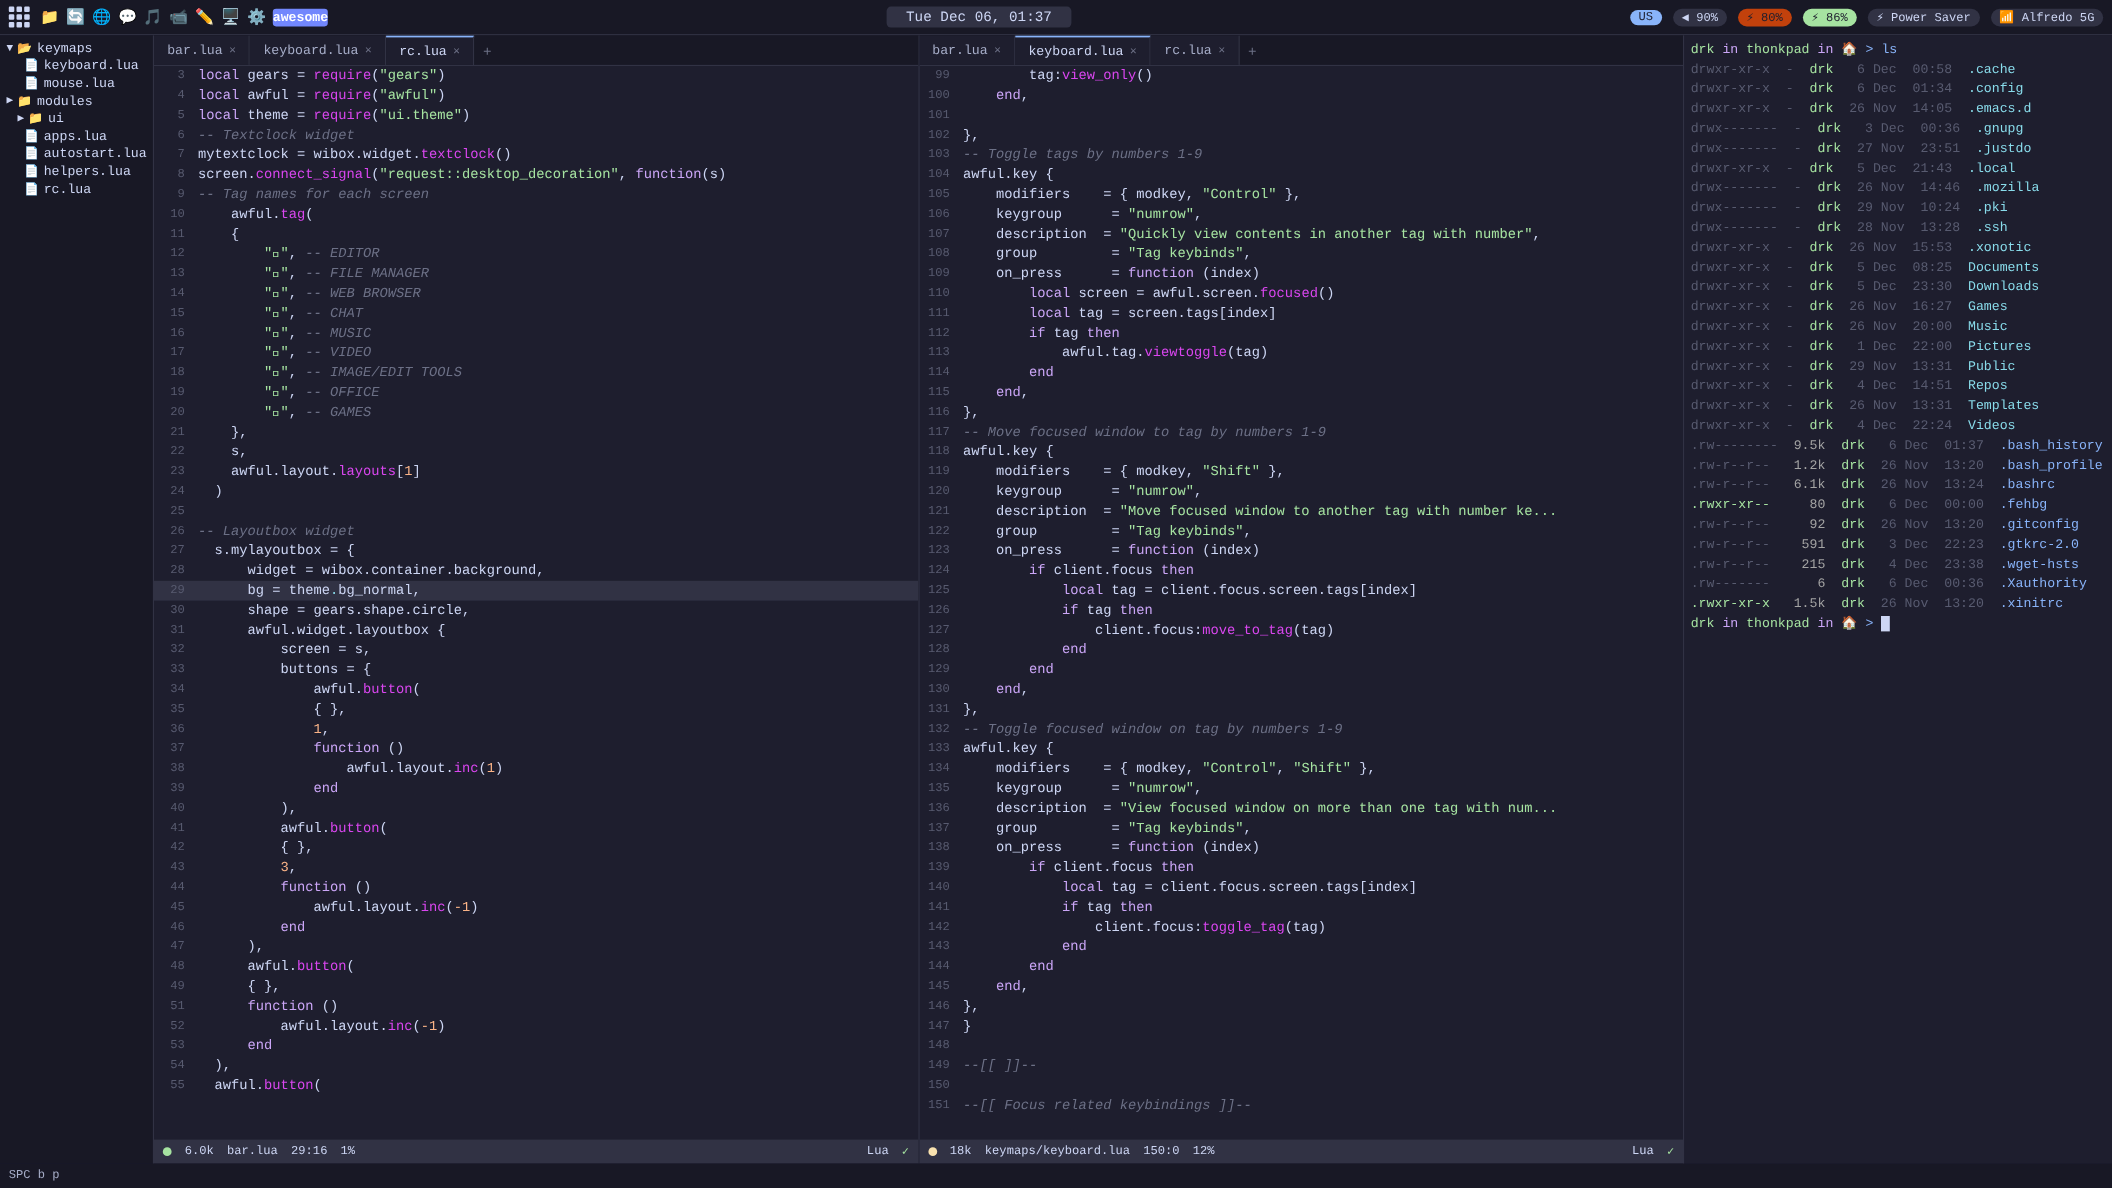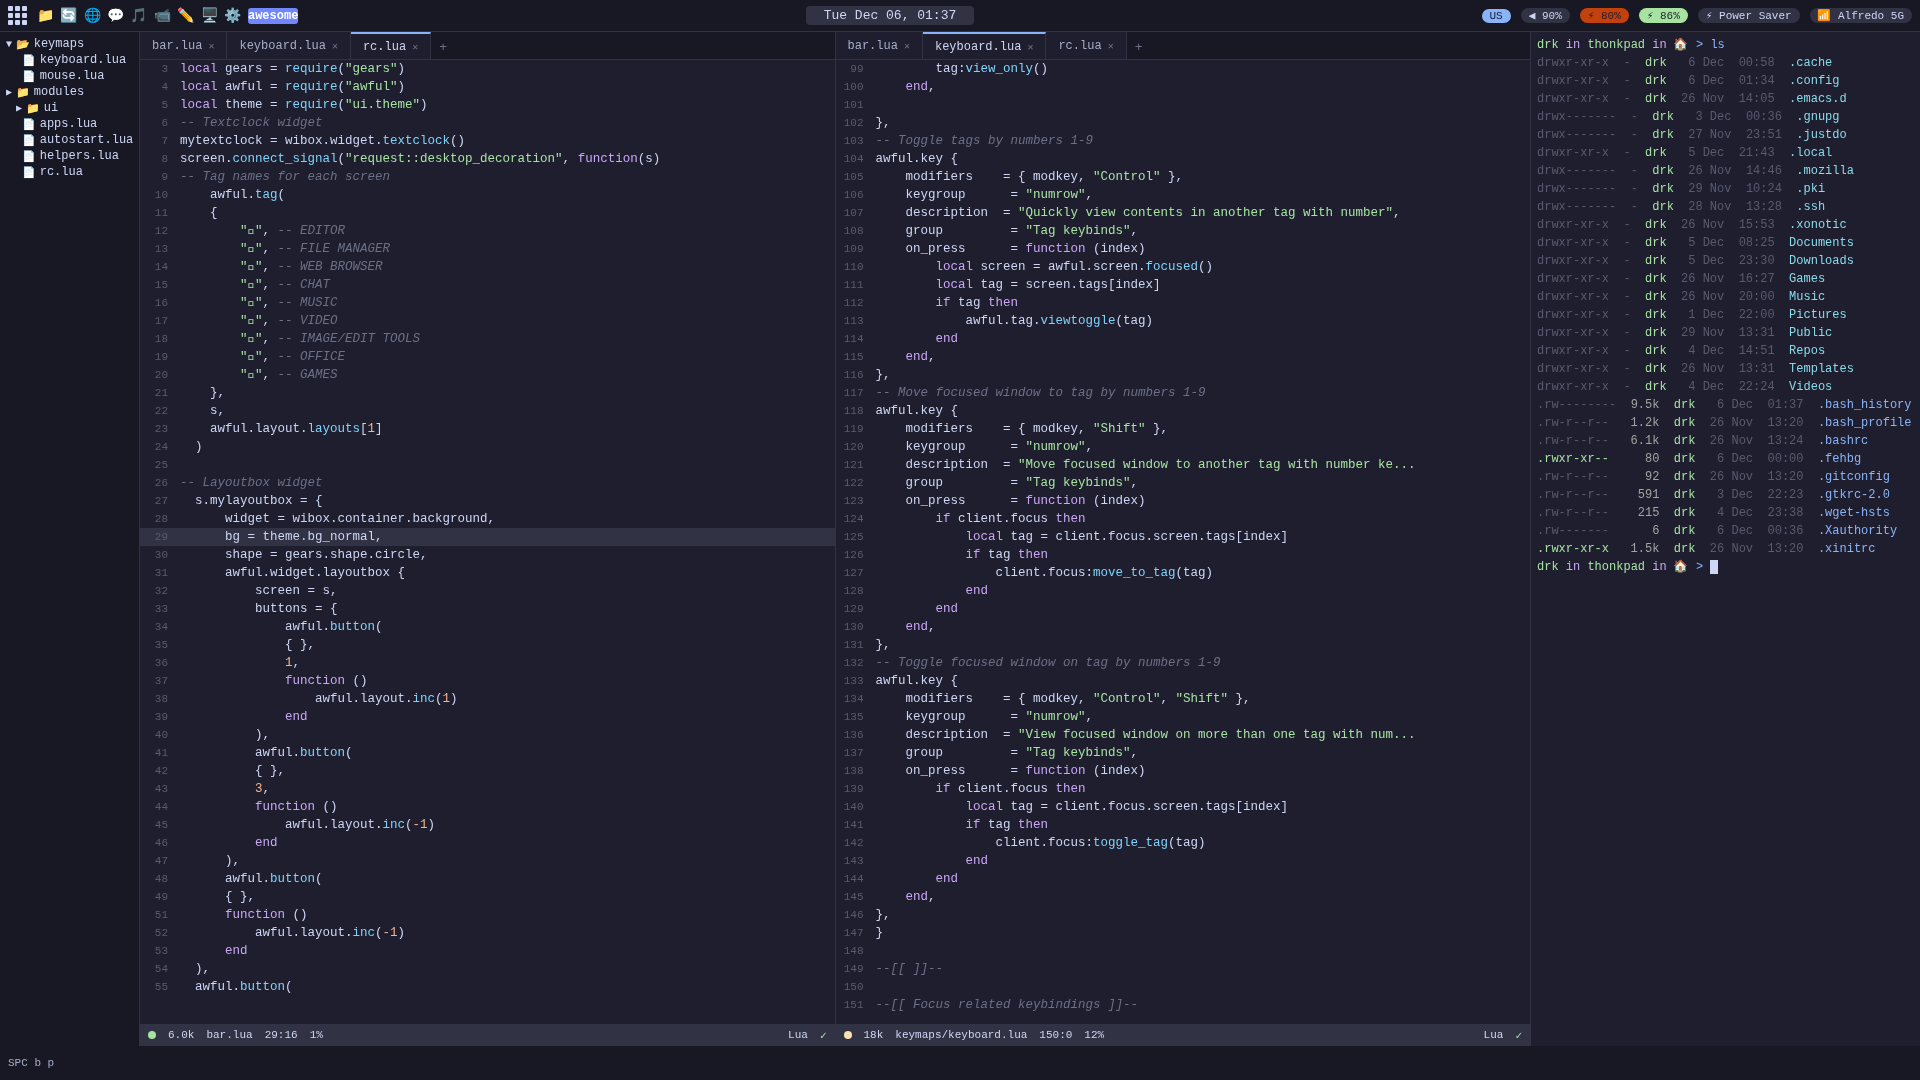--- a/index.html
+++ b/index.html
@@ -151,21 +151,21 @@
     .line-content {
       flex: 1;
       padding-left: 4px;
       white-space: pre;
       font-size: 12.5px;
       color: #cdd6f4;
     }
 
     
     .kw { color: #cba6f7; } 
-    .fn { color: #7dd3fc; } 
+    .fn { color: #d946ef; } 
     .str { color: #a6e3a1; } 
     .num { color: #fab387; } 
     .cm { color: #6c7086; font-style: italic; }
     .punct { color: #89dceb; }
 
     
     .status-bar {
       height: 22px;
       background: #313244;
       display: flex;
@@ -209,21 +209,21 @@
     .term-sym { color: #cba6f7; }
     .perm { color: #585b70; }
     .fname { color: #89b4fa; }
     .fdir { color: #89dceb; }
     .fsize { color: #a3a3a3; }
     .fdate { color: #585b70; }
     .cursor-block { display: inline-block; width: 8px; height: 14px; background: #cdd6f4; vertical-align: middle; }
 
     
     #bottom-bar {
-      height: 34px;
+      height: 22px;
       background: #181825;
       display: flex;
       align-items: center;
       padding: 0 8px;
       font-size: 11px;
       color: #cdd6f4;
       flex-shrink: 0;
     }
     .bottom-cmd { color: #a6adc8; }
 

